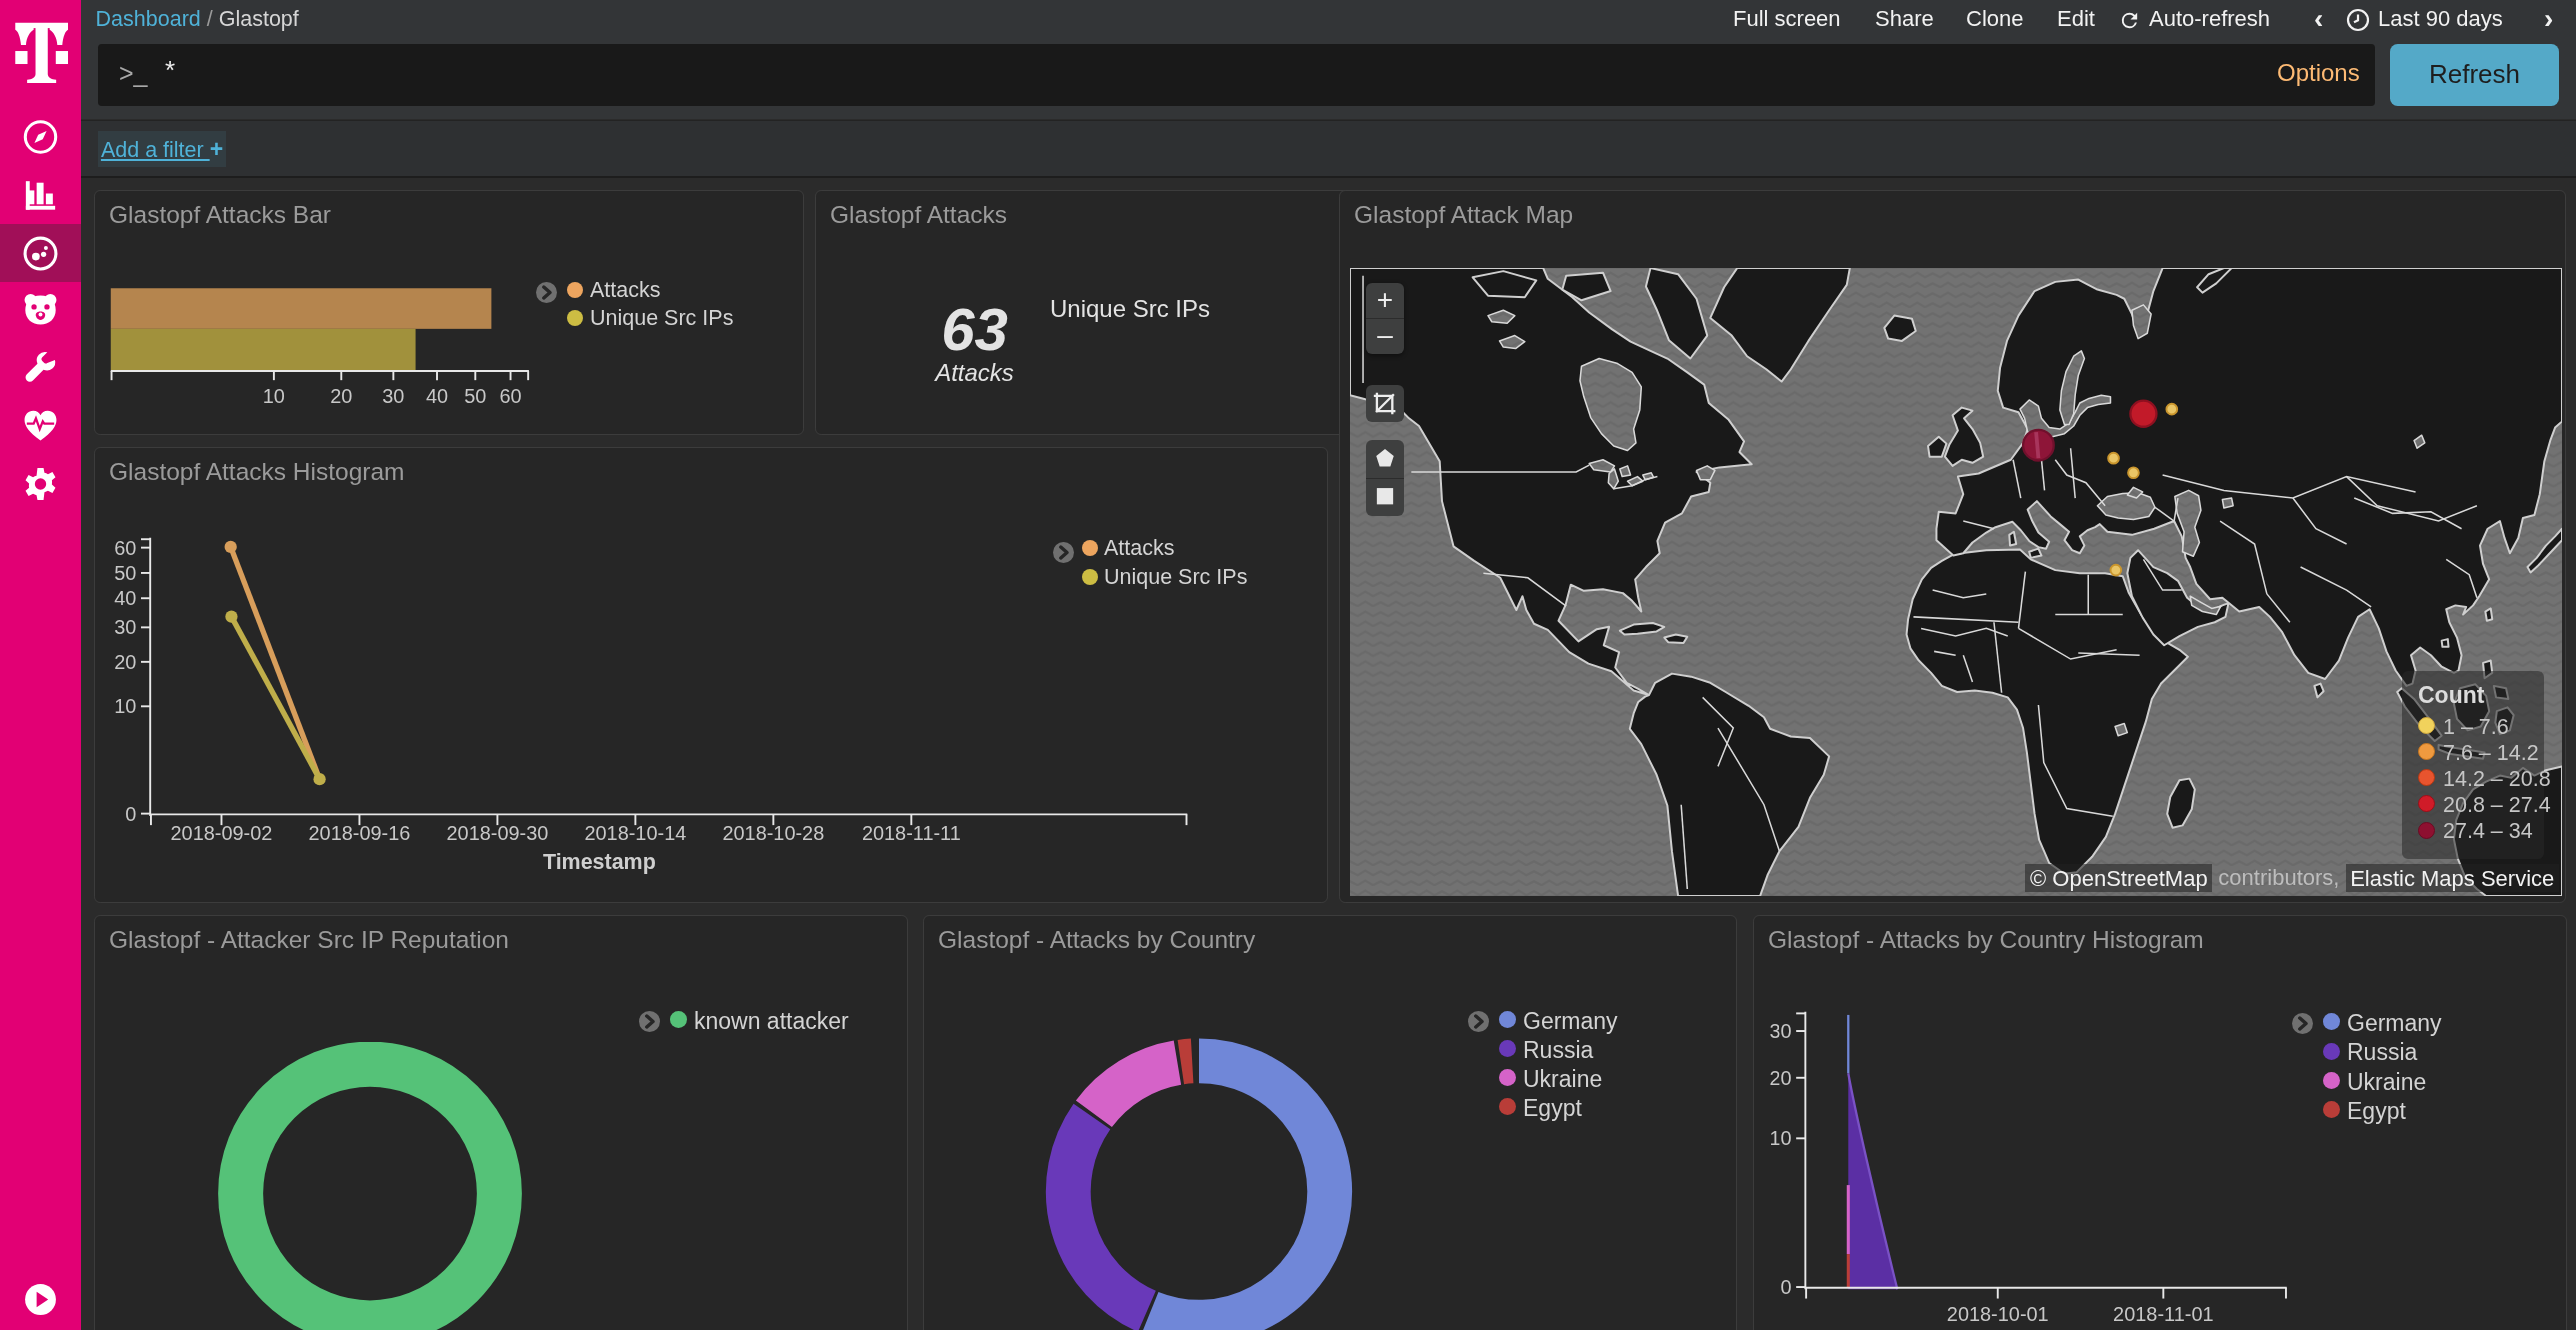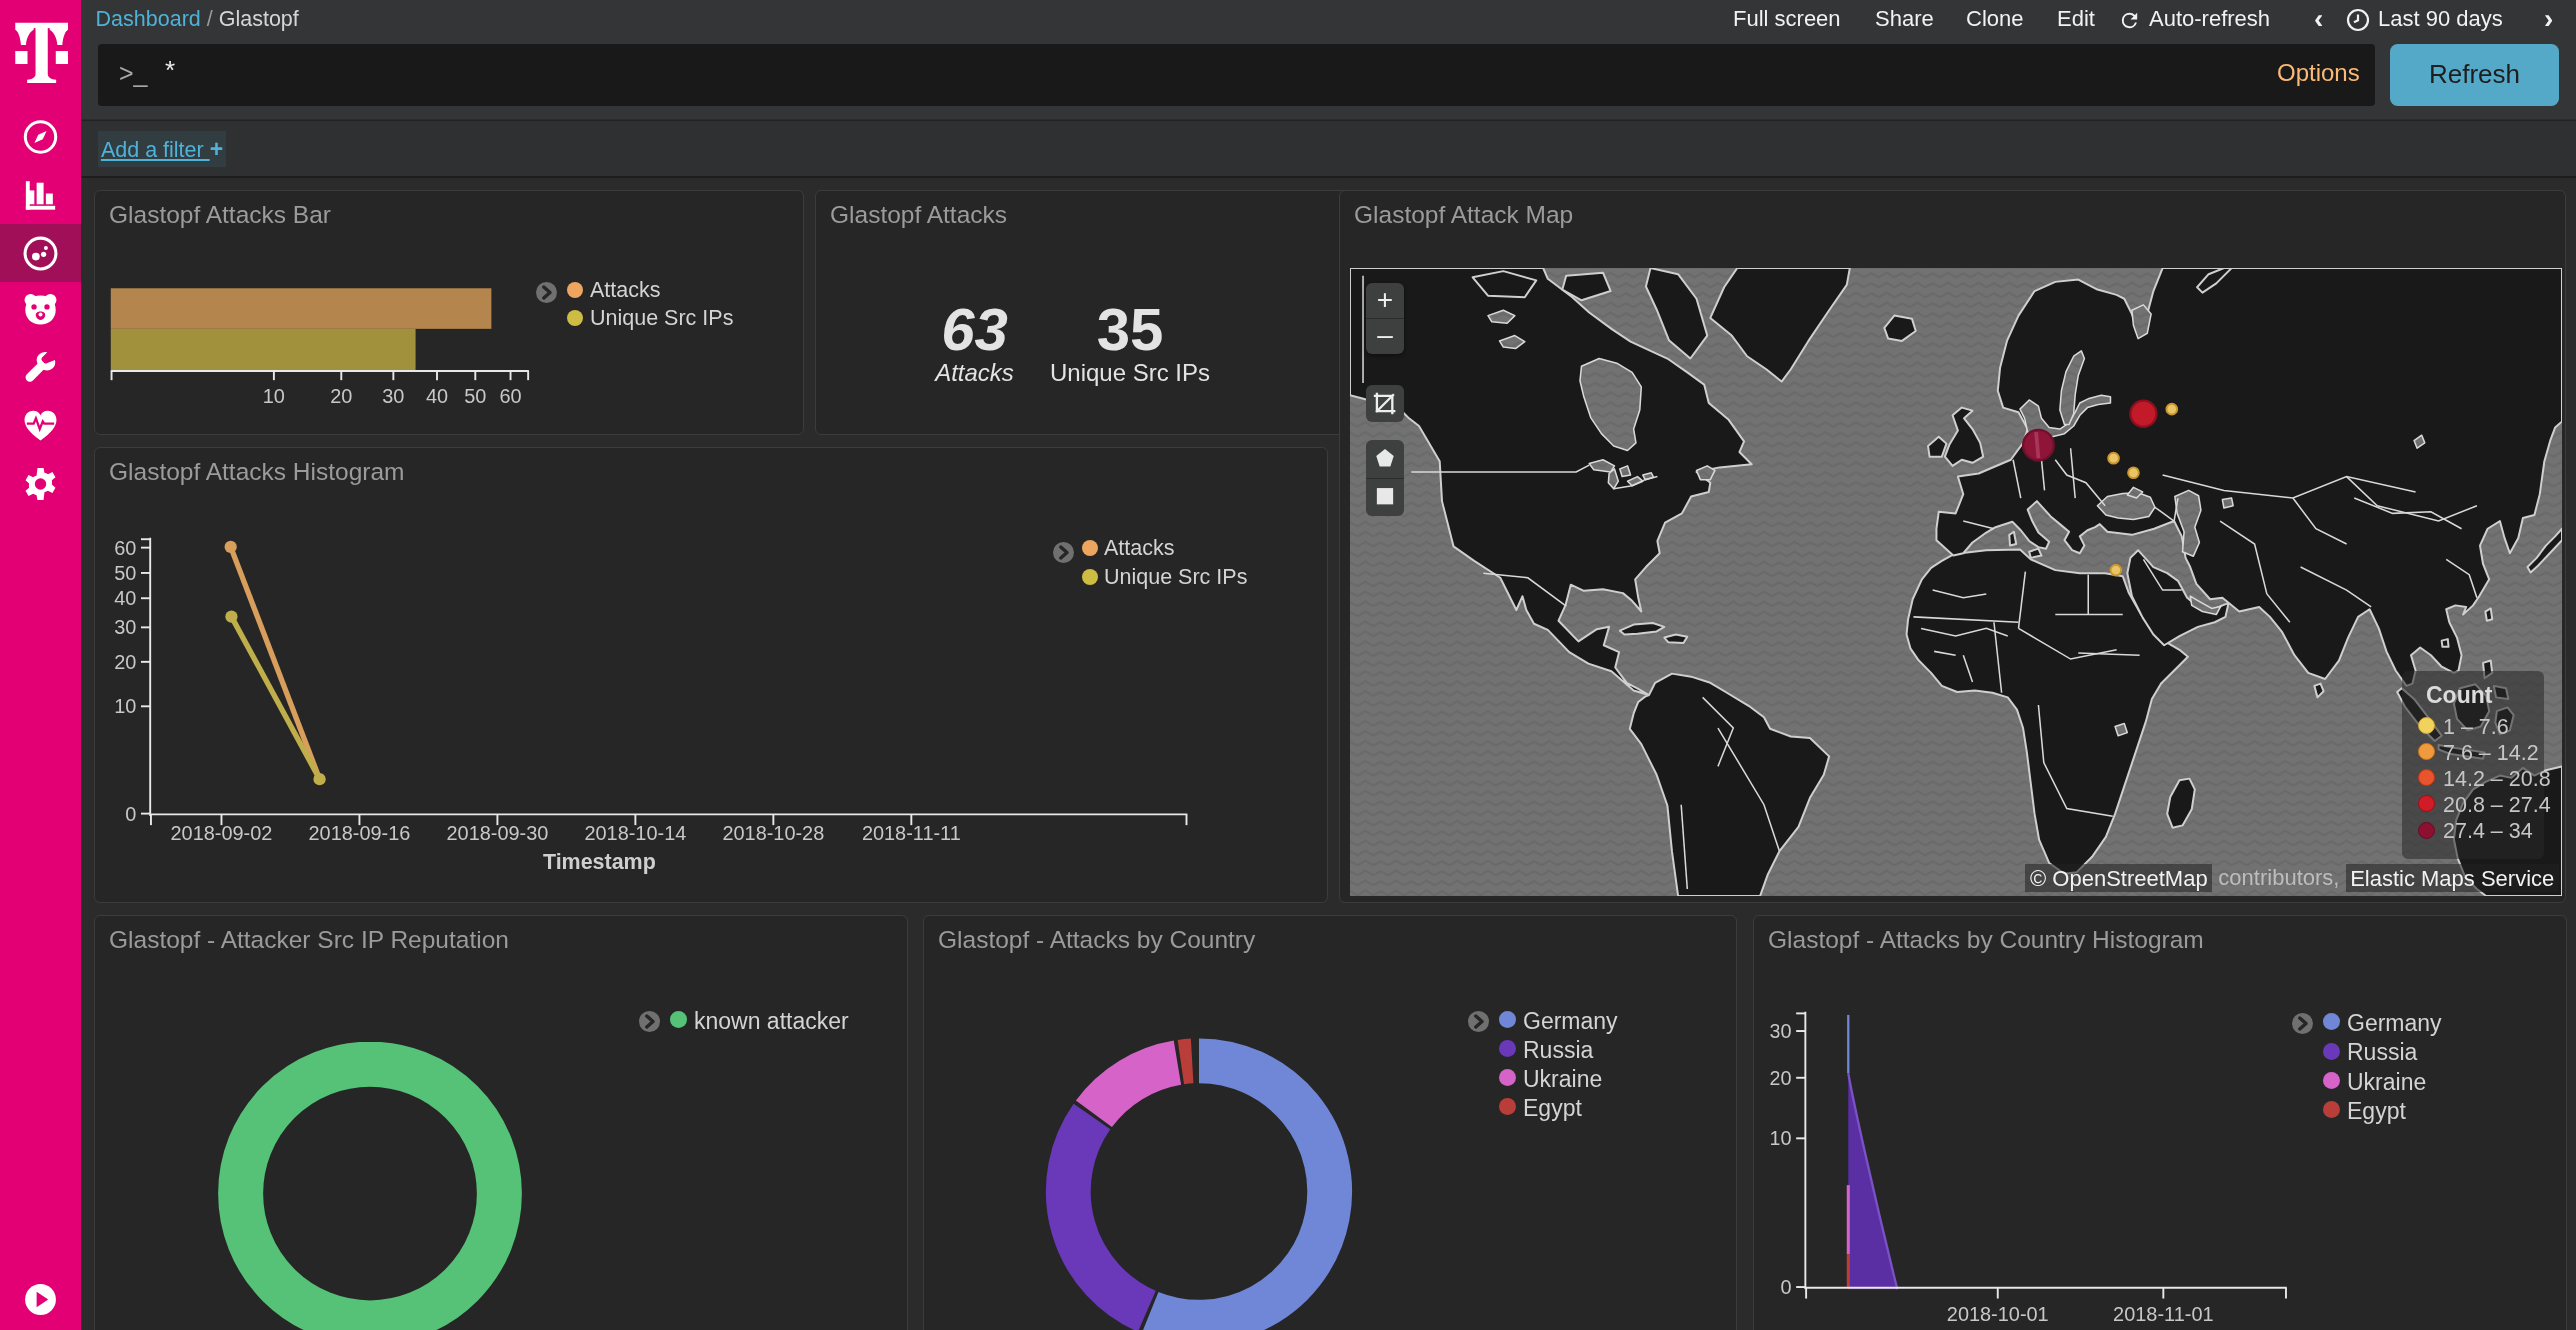--- a/index.html
+++ b/index.html
@@ -174,21 +174,20 @@
     <div class="legtext" style="left:495px;top:115px;">Unique Src IPs</div>
   </div>
 
   <div class="panel" id="panelB" style="left:815px;top:190px;width:541px;height:245px;">
     <div class="ptitle">Glastopf Attacks</div>
     <div style="position:absolute;left:0px;top:107px;width:317px;text-align:center;color:#e3e3e3;font-style:italic;">
       <div style="font-size:60px;line-height:64px;font-weight:700;">63</div>
       <div style="font-size:24px;margin-top:-3.1px;">Attacks</div>
     </div>
     <div style="position:absolute;left:157px;top:107px;width:314px;text-align:center;color:#e3e3e3;">
-      <div style="font-size:60px;line-height:64px;font-weight:700;">35</div>
       <div style="font-size:24px;margin-top:-3.1px;">Unique Src IPs</div>
     </div>
   </div>
 
   <div class="panel" id="panelC" style="left:1339px;top:190px;width:1227px;height:713px;padding-left:6px;">
     <div class="ptitle">Glastopf Attack Map</div>
     <div style="position:absolute;left:10px;top:77px;width:1212px;height:628px;overflow:hidden;">
       <svg width="1212" height="628" viewBox="0 0 1581 819">
         <defs>
           <pattern id="oc" width="40" height="26" patternUnits="userSpaceOnUse">
@@ -336,21 +335,21 @@
         <svg width="38" height="38" viewBox="0 0 49 50">
             <path d="M24.5 12 L36 21 L31.5 35 L17.5 35 L13 21 Z" fill="#e8e8e8"></path>
           </svg>
         <div style="position:absolute;top:38px;width:38px;height:0.8px;background:#2c2c2c;"></div>
         <svg width="38" height="38" viewBox="0 0 49 49" style="position:absolute;top:38px;left:0;">
             <rect x="14" y="13" width="21" height="21" fill="#e8e8e8"></rect>
           </svg>
       </div>
       
       <div style="position:absolute;left:1052px;top:403px;width:142px;height:188px;background:rgba(40,40,40,0.55);border-radius:6.1px;"></div>
-      <div style="position:absolute;left:1068px;top:414px;font-size:23px;font-weight:700;color:#dcdcdc;margin-left:8px;">Count</div>
+      <div style="position:absolute;left:1068px;top:414px;font-size:23px;font-weight:700;color:#dcdcdc;">Count</div>
       <div class="legdot" style="left:1068px;top:449px;width:17px;height:17px;background:#f1d25c;border:1.5px solid #cfa83c;"></div>
       <div style="position:absolute;left:1093px;top:447px;font-size:21.5px;color:#c6c6c6;">1 – 7.6</div>
       <div class="legdot" style="left:1068px;top:475px;width:17px;height:17px;background:#ef9a3f;border:1.5px solid #c7761f;"></div>
       <div style="position:absolute;left:1093px;top:473px;font-size:21.5px;color:#c6c6c6;">7.6 – 14.2</div>
       <div class="legdot" style="left:1068px;top:501px;width:17px;height:17px;background:#e8542e;border:1.5px solid #b93812;"></div>
       <div style="position:absolute;left:1093px;top:499px;font-size:21.5px;color:#c6c6c6;">14.2 – 20.8</div>
       <div class="legdot" style="left:1068px;top:527px;width:17px;height:17px;background:#d01b28;border:1.5px solid #9c0e18;"></div>
       <div style="position:absolute;left:1093px;top:525px;font-size:21.5px;color:#c6c6c6;">20.8 – 27.4</div>
       <div class="legdot" style="left:1068px;top:554px;width:17px;height:17px;background:#8e1030;border:1.5px solid #6b0a22;"></div>
       <div style="position:absolute;left:1093px;top:551px;font-size:21.5px;color:#c6c6c6;">27.4 – 34</div>

